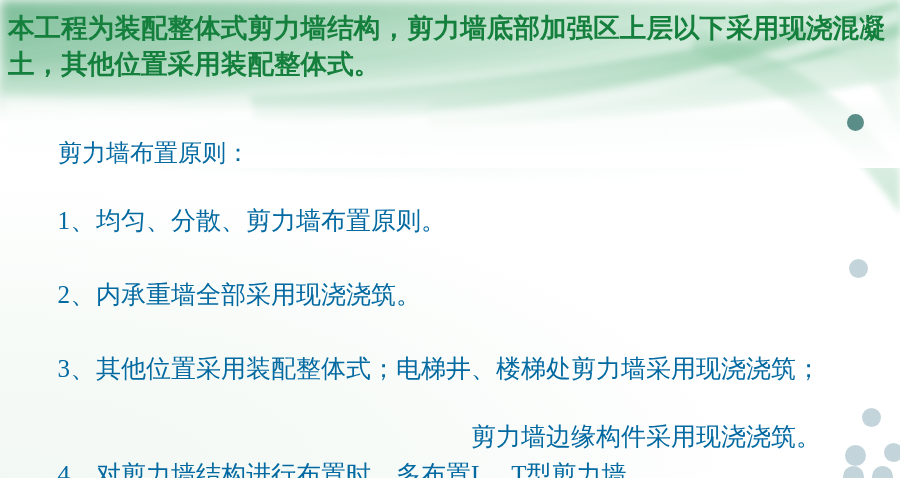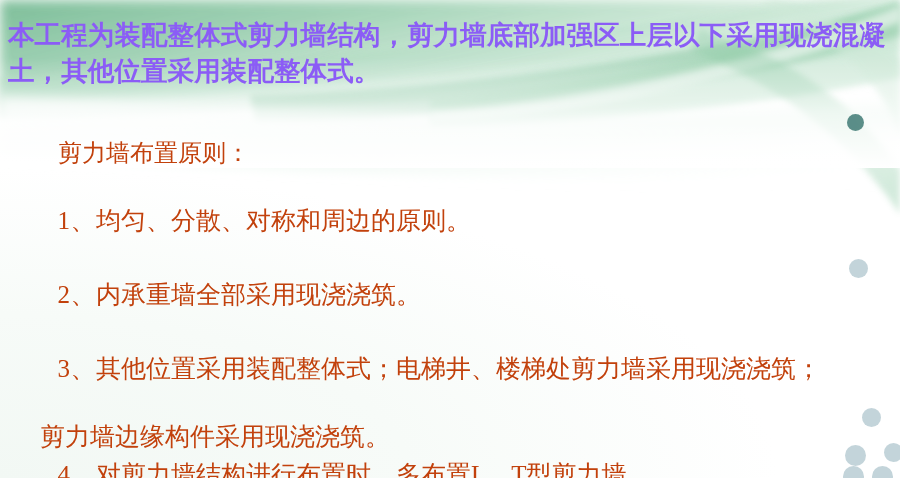--- a/index.html
+++ b/index.html
@@ -35,41 +35,41 @@
   
   .dot {
     position: absolute;
     border-radius: 50%;
   }
 
   
   #title {
     position: absolute;
     left: 8px;
-    top: 17px;
+    top: 10px;
     width: 884px;
-    color: #8b5cf6;
+    color: #15803d;
     font-family: "Liberation Sans", "DejaVu Sans", sans-serif;
     font-weight: 700;
     font-size: 26.5px;
     line-height: 36px;
     letter-spacing: 0.1px;
     white-space: pre-wrap;
   }
 
   
   #body {
     position: absolute;
     left: 0;
     top: 94px;
     width: 900px;
   }
   .para {
     position: absolute;
-    color: #c2410c;
+    color: #0369a1;
     font-family: "Liberation Serif", "DejaVu Serif", serif;
     font-size: 25px;
     line-height: 34px;
     white-space: pre-wrap;
   }
   .para .num { letter-spacing: 0.5px; }
   .para .cont { display: block; }
 </style>
 </head>
 <body>
@@ -139,30 +139,30 @@
 
   <div id="title">本工程为装配整体式剪力墙结构，剪力墙底部加强区上层以下采用现浇混凝土，其他位置采用装配整体式。</div>
 
   <div id="body">
 
     <div class="para" style="left:22px; top:8px; font-size:24px;">
       <span>剪力墙布置原则：</span>
     </div>
 
     <div class="para" style="left:20px; top:76px;">
-      <span class="num">1、</span><span>均匀、分散、对称和周边的原则。</span>
+      <span class="num">1、</span><span>均匀、分散、剪力墙布置原则。</span>
     </div>
 
     <div class="para" style="left:20px; top:150px;">
       <span class="num">2、</span><span>内承重墙全部采用现浇浇筑。</span>
     </div>
 
     <div class="para" style="left:20px; top:224px;">
       <span class="num">3、</span><span>其他位置采用装配整体式；电梯井、楼梯处剪力墙采用现浇浇筑；</span>
-      <span class="cont" style="margin-left:20px;">剪力墙边缘构件采用现浇浇筑。</span>
+      <span class="cont" style="margin-left:20px;text-align:right;">剪力墙边缘构件采用现浇浇筑。</span>
     </div>
 
     <div class="para" style="left:20px; top:330px;">
       <span class="num">4、</span><span>对剪力墙结构进行布置时，多布置L、T型剪力墙。</span>
     </div>
 
   </div>
 </div>
 
 </body></html>

